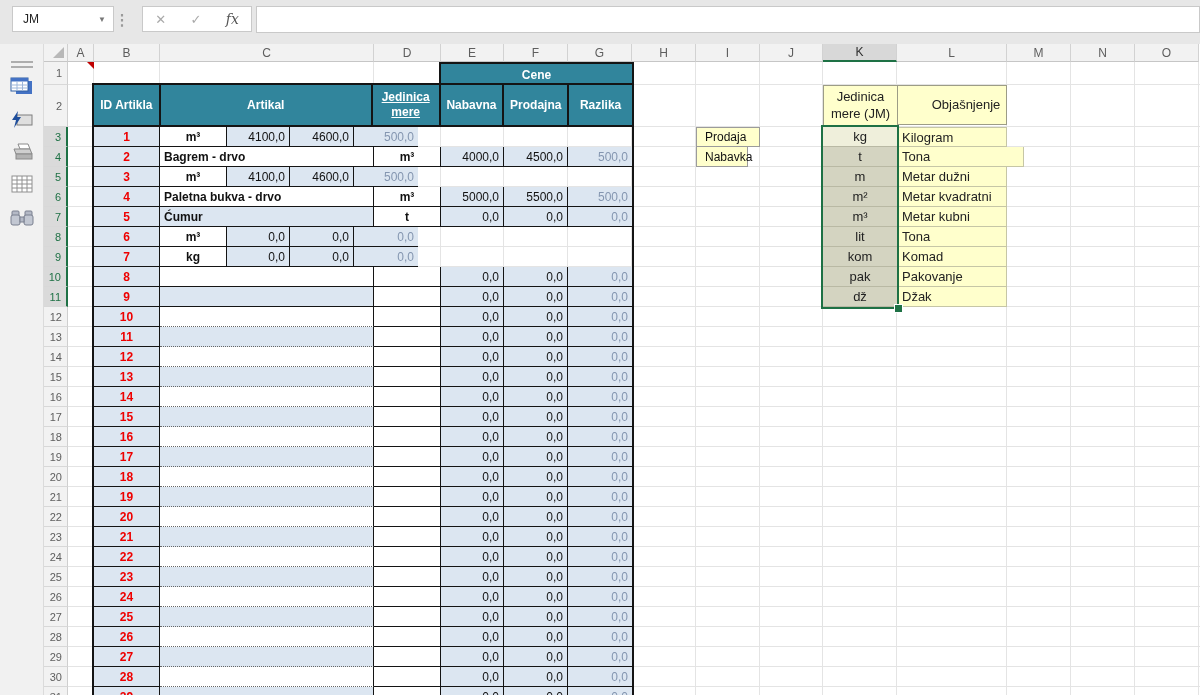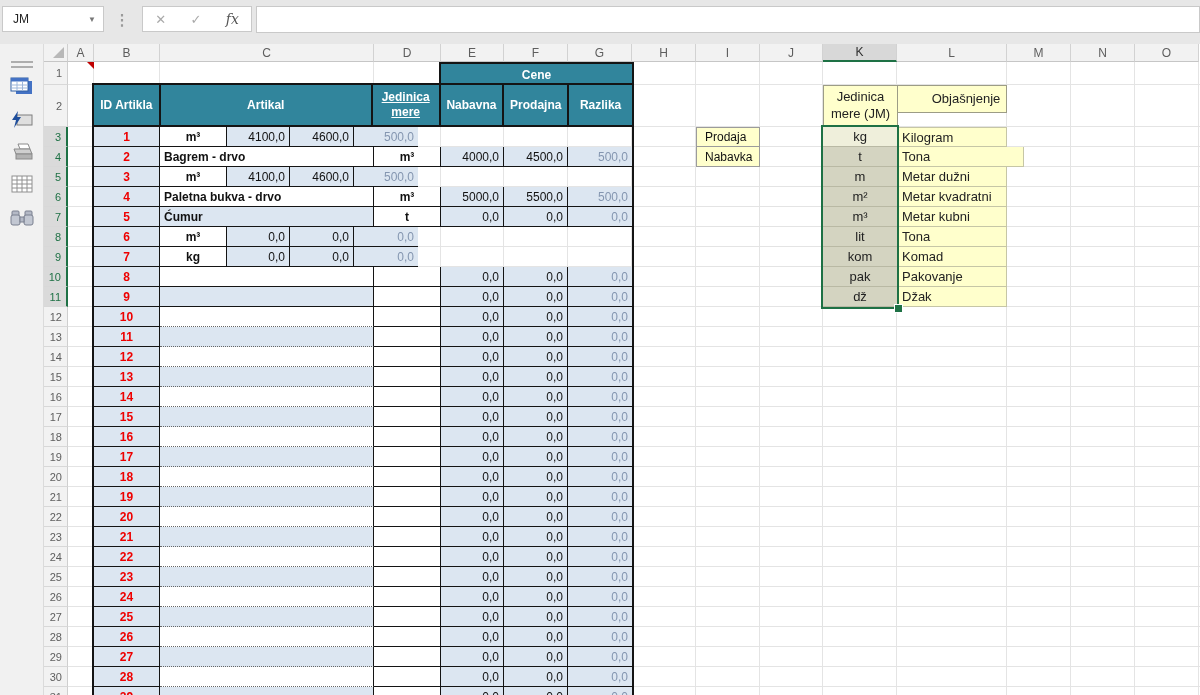--- a/index.html
+++ b/index.html
@@ -2,21 +2,21 @@
 <html><head>
 <meta charset="utf-8">
 <style>
   html,body{margin:0;padding:0;background:#fff;}
   #app{position:relative;width:1200px;height:695px;overflow:hidden;background:#fff;
        font-family:"Liberation Sans",sans-serif;-webkit-font-smoothing:antialiased;}
   .abs{position:absolute;box-sizing:border-box;}
   
   .topbar{left:0;top:0;width:1200px;height:44px;background:#E7E7E7;}
   .whitebox{background:#fff;border:1px solid #C9C9C9;}
-  .namebox{left:2px;top:6px;width:102px;height:26px;display:flex;align-items:center;font-size:12px;color:#222;}
+  .namebox{left:12px;top:6px;width:102px;height:26px;display:flex;align-items:center;font-size:12px;color:#222;}
   .namebox .val{padding-left:10px;flex:1;}
   .nb-arrow{font-size:8px;color:#777;padding-right:7px;}
   .grip{left:116px;top:8px;width:12px;height:24px;color:#9A9A9A;font-size:15px;font-weight:bold;
         display:flex;align-items:center;justify-content:center;letter-spacing:0;}
   .fbtns{left:142px;top:6px;width:110px;height:26px;display:flex;align-items:center;justify-content:space-around;}
   .fbtn{font-size:13px;color:#A9A9A9;cursor:default;}
   .fx{font-family:"DejaVu Serif",serif;font-style:italic;font-size:14px;color:#565656;}
   .fmbar{left:256px;top:6px;width:944px;height:27px;display:flex;align-items:center;
          font-size:12px;color:#222;padding-left:6px;}
   
@@ -470,23 +470,23 @@
         <div class="trow">
           <div class="td c-id" style="width: 66px;">29</div>
           <div class="td c-art band dot" style="width: 214px;"></div>
           <div class="td c-jm" style="width: 67px;"></div>
           <div class="td c-num" style="width: 63px;">0,0</div>
           <div class="td c-num" style="width: 64px;">0,0</div>
           <div class="td c-raz last" style="width: 64px;">0,0</div>
         </div>
       </div>
       <div class="ycell" style="position: absolute; box-sizing: border-box; left: 696px; top: 127px; width: 64px; height: 20px;">Prodaja</div>
-      <div class="ycell" style="position: absolute; box-sizing: border-box; left: 696px; top: 146px; width: 64px; height: 21px;">Nabavka</div>
+      <div class="ycell" style="position: absolute; box-sizing: border-box; left: 696px; top: 146px; width: 52px; height: 21px;">Nabavka</div>
       <div class="jmhead" style="padding: 0px 4px; position: absolute; box-sizing: border-box; left: 823px; top: 85px; width: 75px; height: 42px;">Jedinica mere (JM)</div>
-      <div class="jmhead" style="position: absolute; box-sizing: border-box; left: 897px; top: 85px; width: 110px; height: 28px; padding-left: 28px;">Objašnjenje</div>
+      <div class="jmhead" style="position: absolute; box-sizing: border-box; left: 897px; top: 85px; width: 110px; height: 40px; padding-left: 28px;">Objašnjenje</div>
       <div class="jmcell jm-k active" style="position: absolute; box-sizing: border-box; left: 823px; top: 127px; width: 74px; height: 20px;">kg</div>
       <div class="jmcell jm-d first" style="position: absolute; box-sizing: border-box; left: 897px; top: 127px; width: 110px; height: 20px;">Kilogram</div>
       <div class="jmcell jm-k" style="position: absolute; box-sizing: border-box; left: 823px; top: 147px; width: 74px; height: 20px;">t</div>
       <div class="jmcell jm-d" style="position: absolute; box-sizing: border-box; left: 897px; top: 147px; width: 127px; height: 20px;">Tona</div>
       <div class="jmcell jm-k" style="position: absolute; box-sizing: border-box; left: 823px; top: 167px; width: 74px; height: 20px;">m</div>
       <div class="jmcell jm-d" style="position: absolute; box-sizing: border-box; left: 897px; top: 167px; width: 110px; height: 20px;">Metar dužni</div>
       <div class="jmcell jm-k" style="position: absolute; box-sizing: border-box; left: 823px; top: 187px; width: 74px; height: 20px;">m²</div>
       <div class="jmcell jm-d" style="position: absolute; box-sizing: border-box; left: 897px; top: 187px; width: 110px; height: 20px;">Metar kvadratni</div>
       <div class="jmcell jm-k" style="position: absolute; box-sizing: border-box; left: 823px; top: 207px; width: 74px; height: 20px;">m³</div>
       <div class="jmcell jm-d" style="position: absolute; box-sizing: border-box; left: 897px; top: 207px; width: 110px; height: 20px;">Metar kubni</div>

